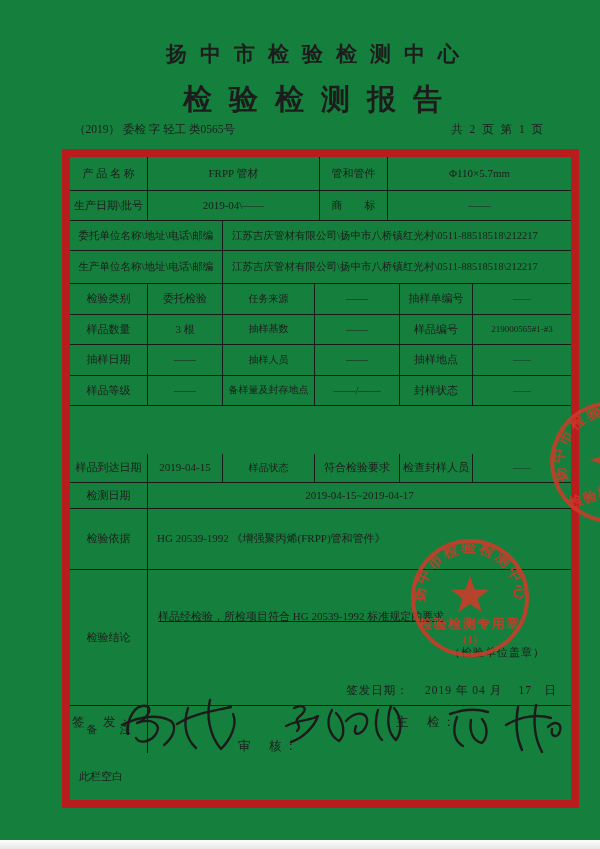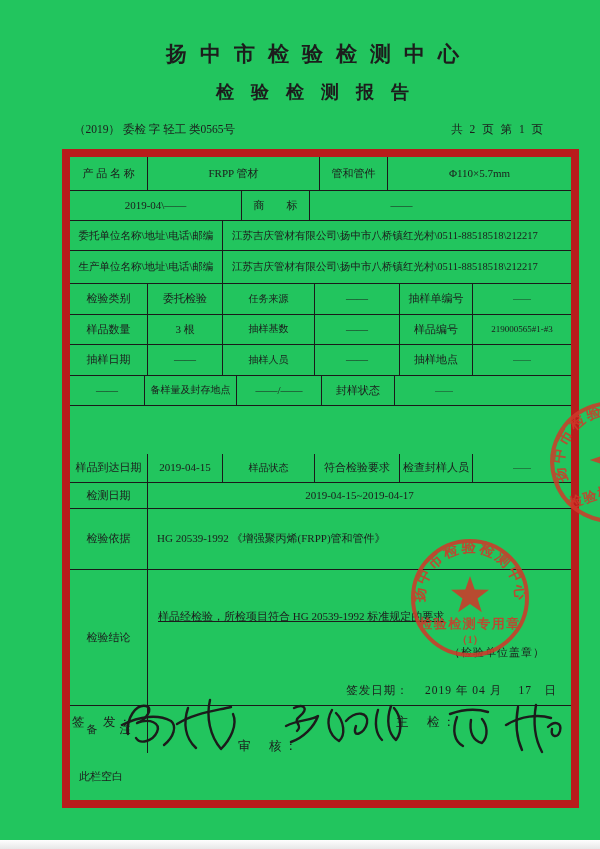--- a/index.html
+++ b/index.html
@@ -1,24 +1,24 @@
 <!DOCTYPE html>
 <html><head>
 <meta charset="utf-8">
 <style>
   html,body{margin:0;padding:0;background:#9a9a9a;}
   .page{
     position:relative;width:600px;height:849px;margin:0 auto;
-    background:#22c55e;overflow:hidden;
+    background:#15803d;overflow:hidden;
     font-family:"Liberation Serif","DejaVu Serif",serif;
     color:#1c1c1c;
   }
   .header{position:absolute;left:62px;width:501px;text-align:center;}
   .org-title{top:40px;position:absolute;width:100%;font-size:21px;font-weight:bold;letter-spacing:13px;text-indent:13px;white-space:nowrap;}
-  .report-title{top:80px;position:absolute;width:100%;font-size:18px;font-weight:bold;letter-spacing:17px;text-indent:17px;white-space:nowrap;}
+  .report-title{top:80px;position:absolute;width:100%;font-size:29px;font-weight:bold;letter-spacing:17px;text-indent:17px;white-space:nowrap;}
   .meta-row{position:absolute;left:62px;top:122px;width:501px;display:flex;justify-content:space-between;font-size:11.5px;}
   .meta-row .left{padding-left:12px;}
   .meta-row .right{padding-right:18px;letter-spacing:2px;}
 
   .tbl{position:absolute;left:62px;top:149px;width:501px;border:8px solid #b91c1c;background:transparent;}
   .row{display:flex;border-bottom:1px solid #1a1a1a;}
   .row:last-child{border-bottom:none;flex-direction:column;}
   .c{box-sizing:border-box;border-right:1px solid #1a1a1a;display:flex;align-items:center;justify-content:center;
      font-size:11px;text-align:center;line-height:1.25;overflow:hidden;}
   .c:last-child{border-right:none;}
@@ -66,20 +66,21 @@
   <div class="tbl">
 
     <div class="row">
       <div class="c wA h33">产 品 名 称</div>
       <div class="c wB h33">FRPP 管材</div>
       <div class="c wC h33">管和管件</div>
       <div class="c wD h33">Φ110×5.7mm</div>
     </div>
 
     <div class="row">
+      <div class="c wA h29">生产日期\批号</div>
       <div class="c wB h29">2019-04\——</div>
       <div class="c wC h29">商　　标</div>
       <div class="c wD h29">——</div>
     </div>
 
     <div class="row">
       <div class="c wL h29">委托单位名称\地址\电话\邮编</div>
       <div class="c wV h29 left-al">江苏吉庆管材有限公司\扬中市八桥镇红光村\0511-88518518\212217</div>
     </div>
 
@@ -109,20 +110,21 @@
     <div class="row">
       <div class="c w1 h30">抽样日期</div>
       <div class="c w2 h30">——</div>
       <div class="c w3 h30">抽样人员</div>
       <div class="c w4 h30">——</div>
       <div class="c w5 h30">抽样地点</div>
       <div class="c w6 h30">——</div>
     </div>
 
     <div class="row">
+      <div class="c w1 h29">样品等级</div>
       <div class="c w2 h29">——</div>
       <div class="c w3 h29">备样量及封存地点</div>
       <div class="c w4 h29">——/——</div>
       <div class="c w5 h29">封样状态</div>
       <div class="c w6 h29">——</div>
     </div>
 
     <div class="row">
       <div class="c w1 h28">样品到达日期</div>
       <div class="c w2 h28">2019-04-15</div>

